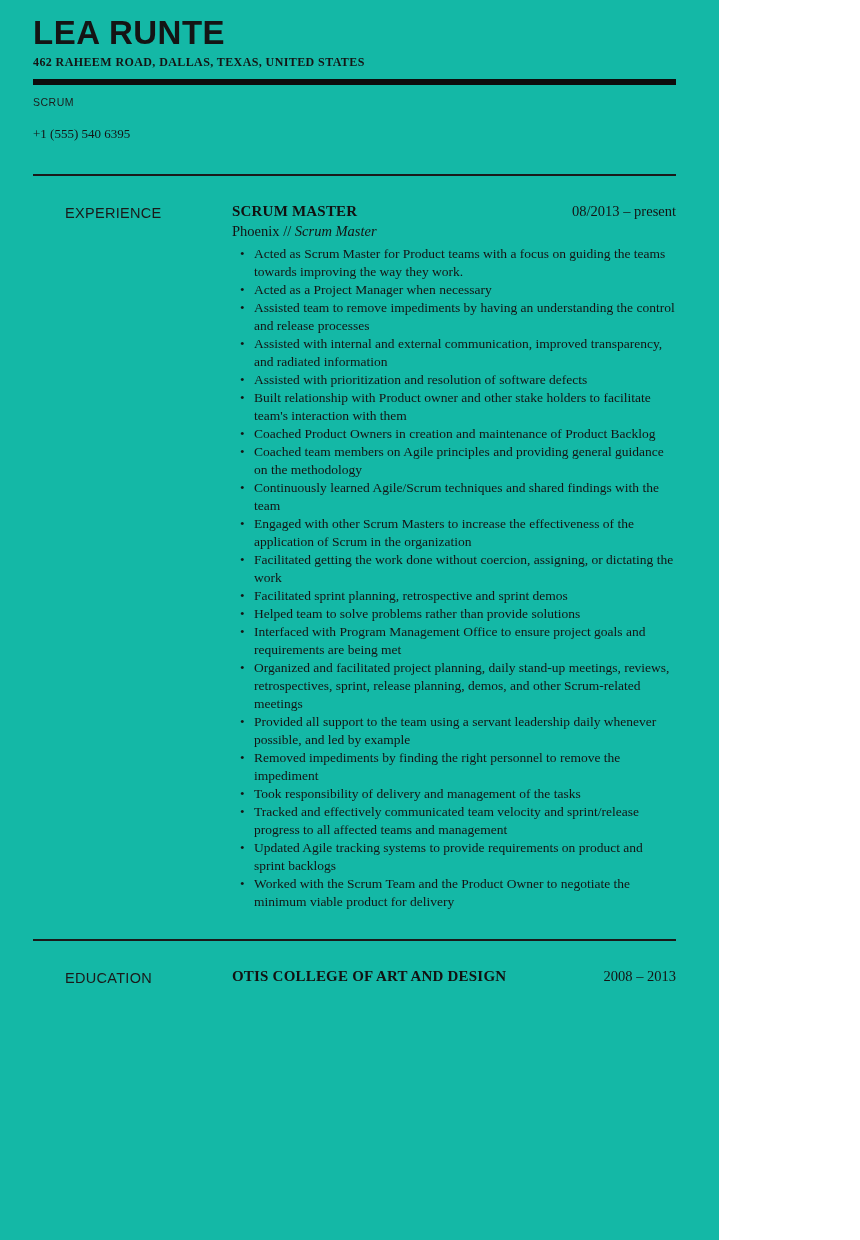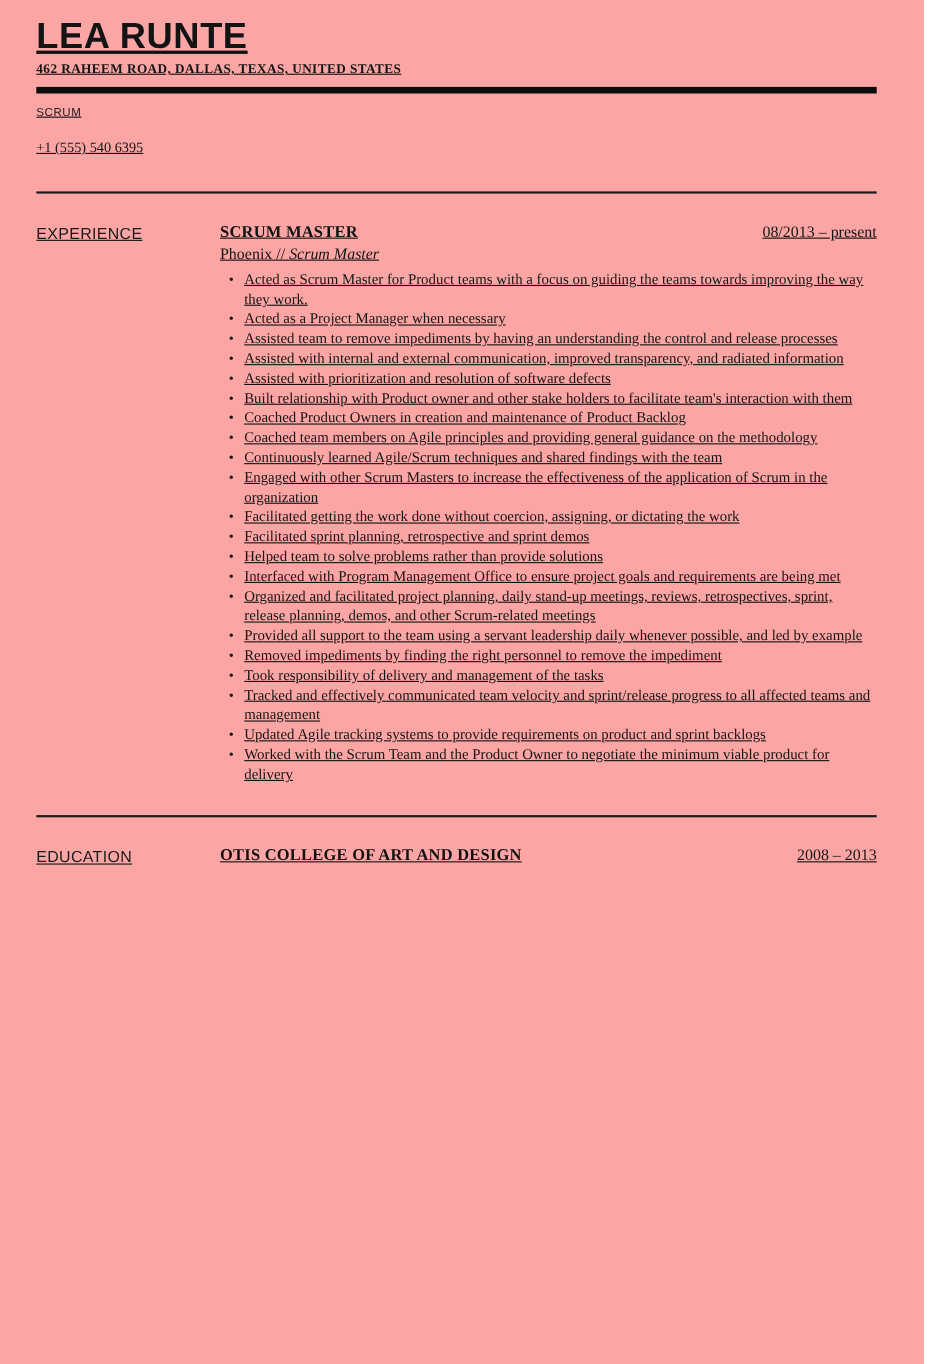--- a/index.html
+++ b/index.html
@@ -1,26 +1,25 @@
 <!DOCTYPE html>
 <html><head>
 <meta charset="utf-8">
 <style>
   * { margin: 0; padding: 0; box-sizing: border-box; }
   html, body { background: #ffffff; }
   .page {
     position: relative;
-    width: 840px;
+    width: 719px;
     height: 1240px;
-    background: #fca5a5;
+    background: #14b8a6;
     color: #111111;
     padding: 16px 43px 0 33px;
     font-family: "Liberation Serif", serif;
     overflow: hidden;
-    text-decoration: underline;
   }
   
   .name {
     font-family: "Liberation Sans", sans-serif;
     font-size: 33px;
     font-weight: 600;
     letter-spacing: 0.5px;
     line-height: 1.0;
     color: #141414;
   }
@@ -55,20 +54,21 @@
     height: 1.5px;
     background: #1a1a1a;
   }
   .rule-1 { margin-top: 32px; }
   .rule-2 { margin-top: 28px; }
   
   .section {
     display: flex;
     align-items: flex-start;
     margin-top: 27px;
+    margin-left: 32px;
   }
   .section-label {
     width: 167px;
     flex: 0 0 167px;
     font-family: "Liberation Sans", sans-serif;
     font-size: 14.5px;
     letter-spacing: 0.3px;
     color: #1a1a1a;
     padding-top: 2px;
   }

